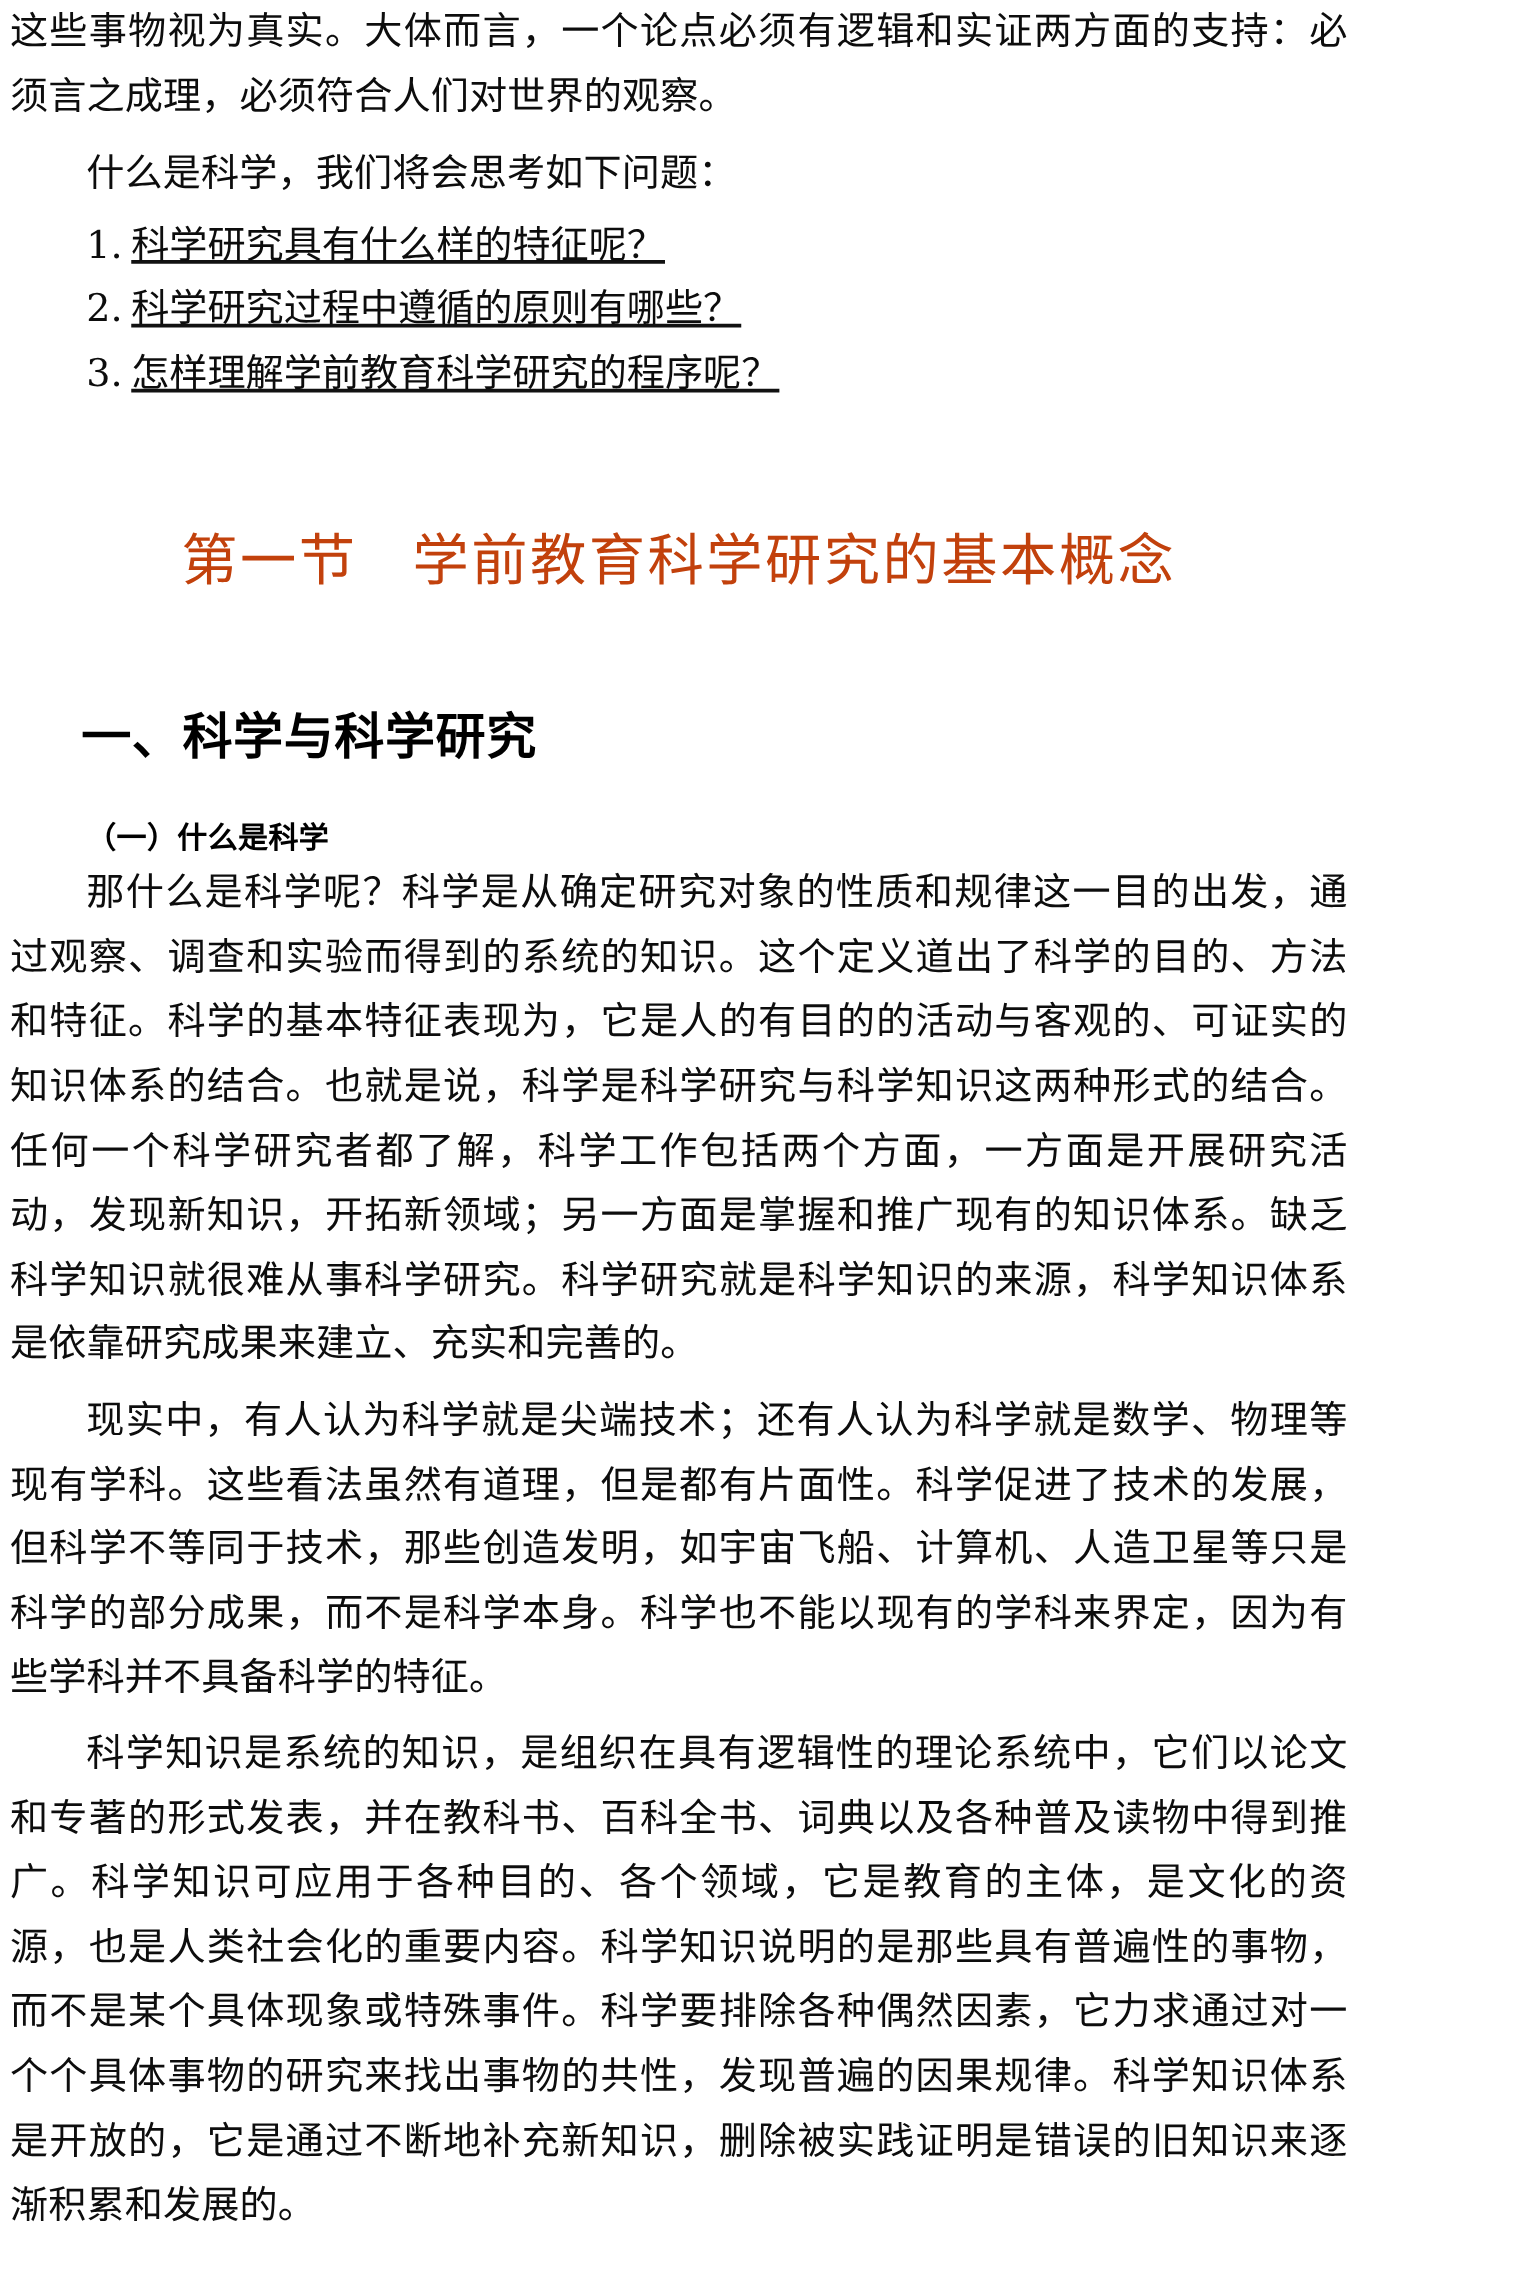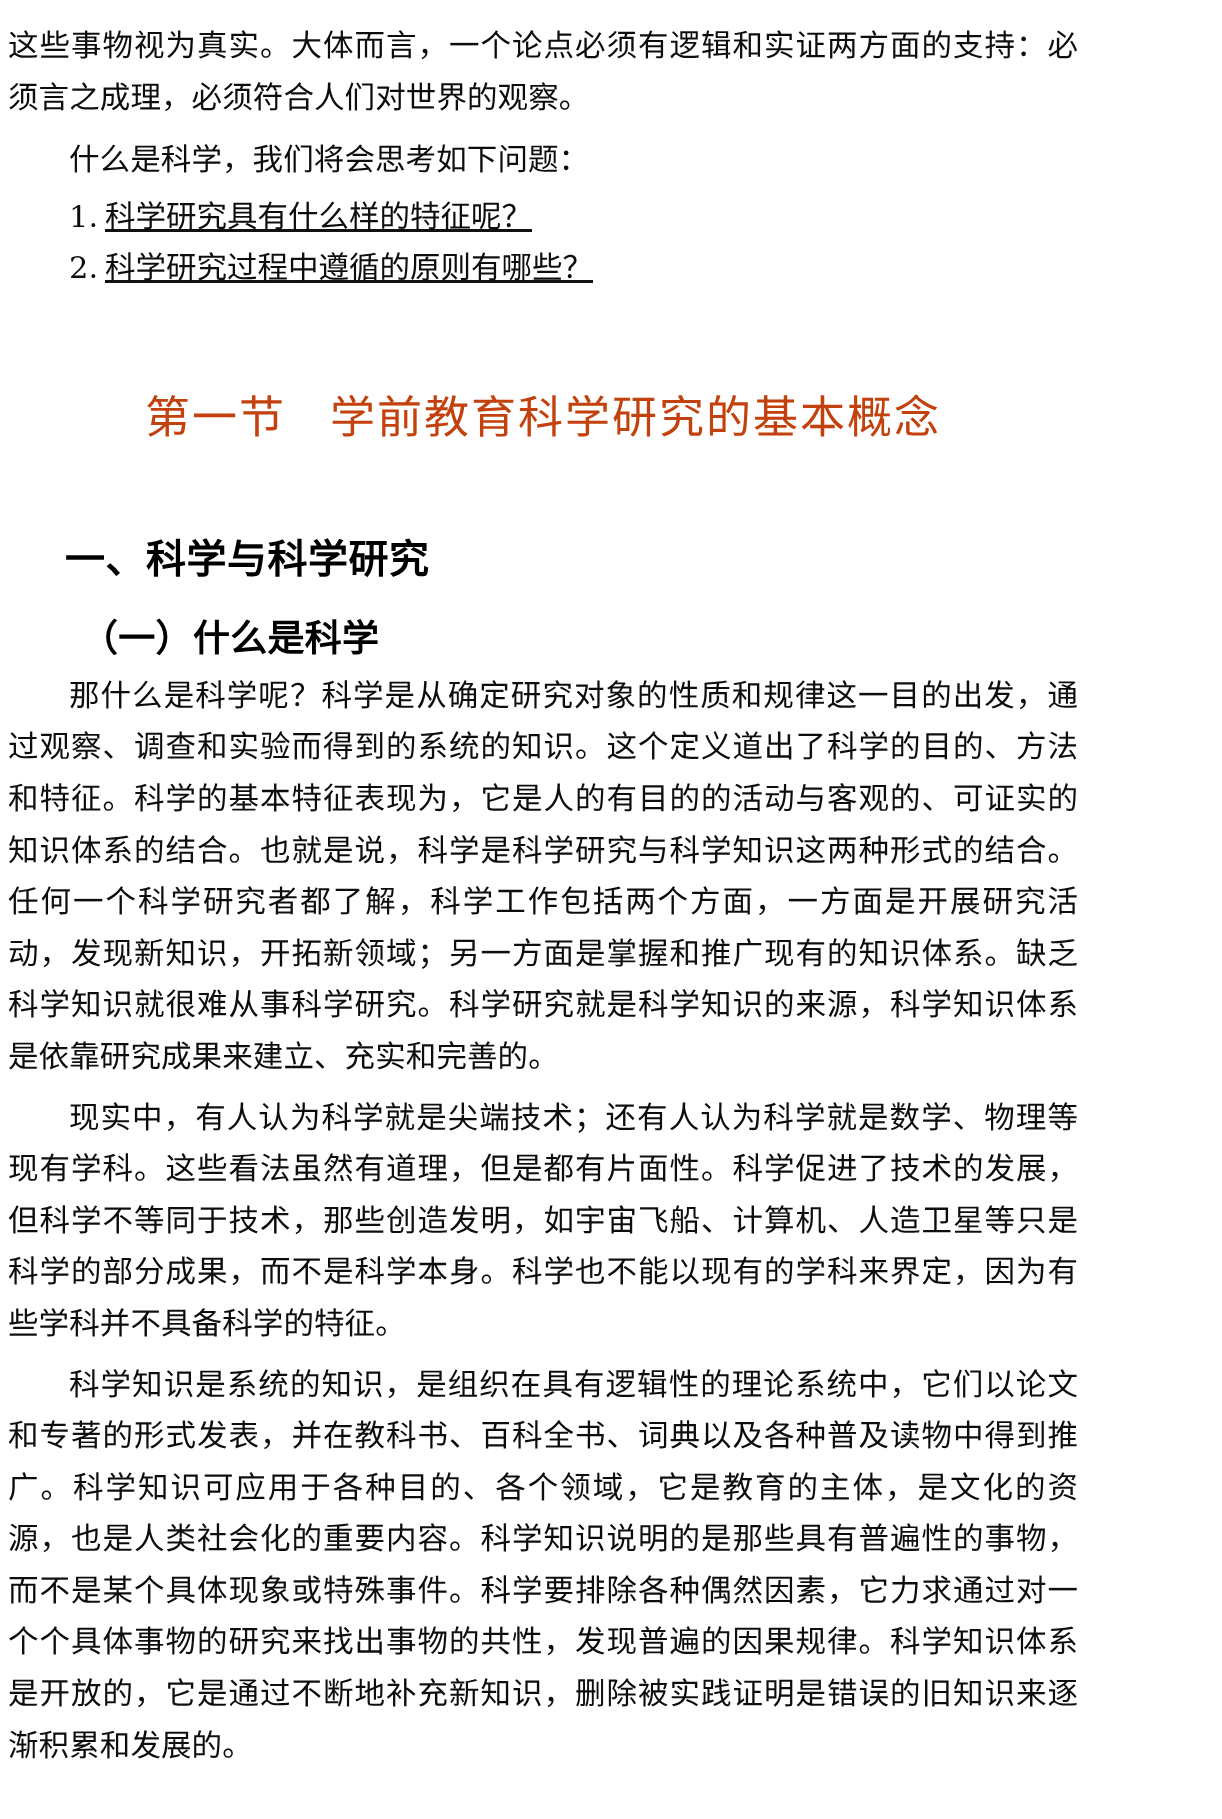--- a/index.html
+++ b/index.html
@@ -41,21 +41,21 @@
     color: #0d0d0d;
     word-break: break-all;
   }
 
   .para.indent {
     text-indent: 61px;
   }
 
   
   .top-block {
-    padding-top: 20px;
+    padding-top: 0;
   }
 
   .lead-in {
     margin-top: 0;
   }
 
   .question-intro {
     margin-top: 11px;
   }
 
@@ -113,24 +113,24 @@
     padding-left: 57px;
     color: #000000;
     letter-spacing: 0.5px;
   }
 
   .h1-wrap { margin-top: 93px; }
 
   
   .h2-cn {
     font-family: "DejaVu Sans", "Liberation Sans", sans-serif;
-    font-size: 37px;
+    font-size: 24px;
     font-weight: bold;
     line-height: 38px;
-    margin: 12px;
+    margin: 0;
     padding-left: 61px;
     color: #000000;
     letter-spacing: 0.3px;
   }
 
   .h2-wrap-1 { margin-top: 41px; }
   .h2-wrap-2 { margin-top: 8px; }
 
   .body-after-h2 { margin-top: 9px; }
   .body-after-para { margin-top: 0; }
@@ -151,20 +151,23 @@
 
       <p class="para indent question-intro">什么是科学，我们将会思考如下问题：</p>
 
       <ol class="q-list">
         <li class="q-item">
           <span class="q-num">1.</span><span>科学研究具有什么样的特征呢？</span>
         </li>
         <li class="q-item">
           <span class="q-num">2.</span><span>科学研究过程中遵循的原则有哪些？</span>
         </li>
+        <li class="q-item">
+          <span class="q-num">3.</span><span>怎样理解学前教育科学研究的程序呢？</span>
+        </li>
       </ol>
     </div>
 
     <div class="title-wrap">
       <h1 class="section-title"><span>第一节</span><span class="gap"></span><span>学前教育科学研究的基本概念</span></h1>
     </div>
 
     <div class="h1-wrap">
       <h2 class="h1-cn">一、科学与科学研究</h2>
     </div>

